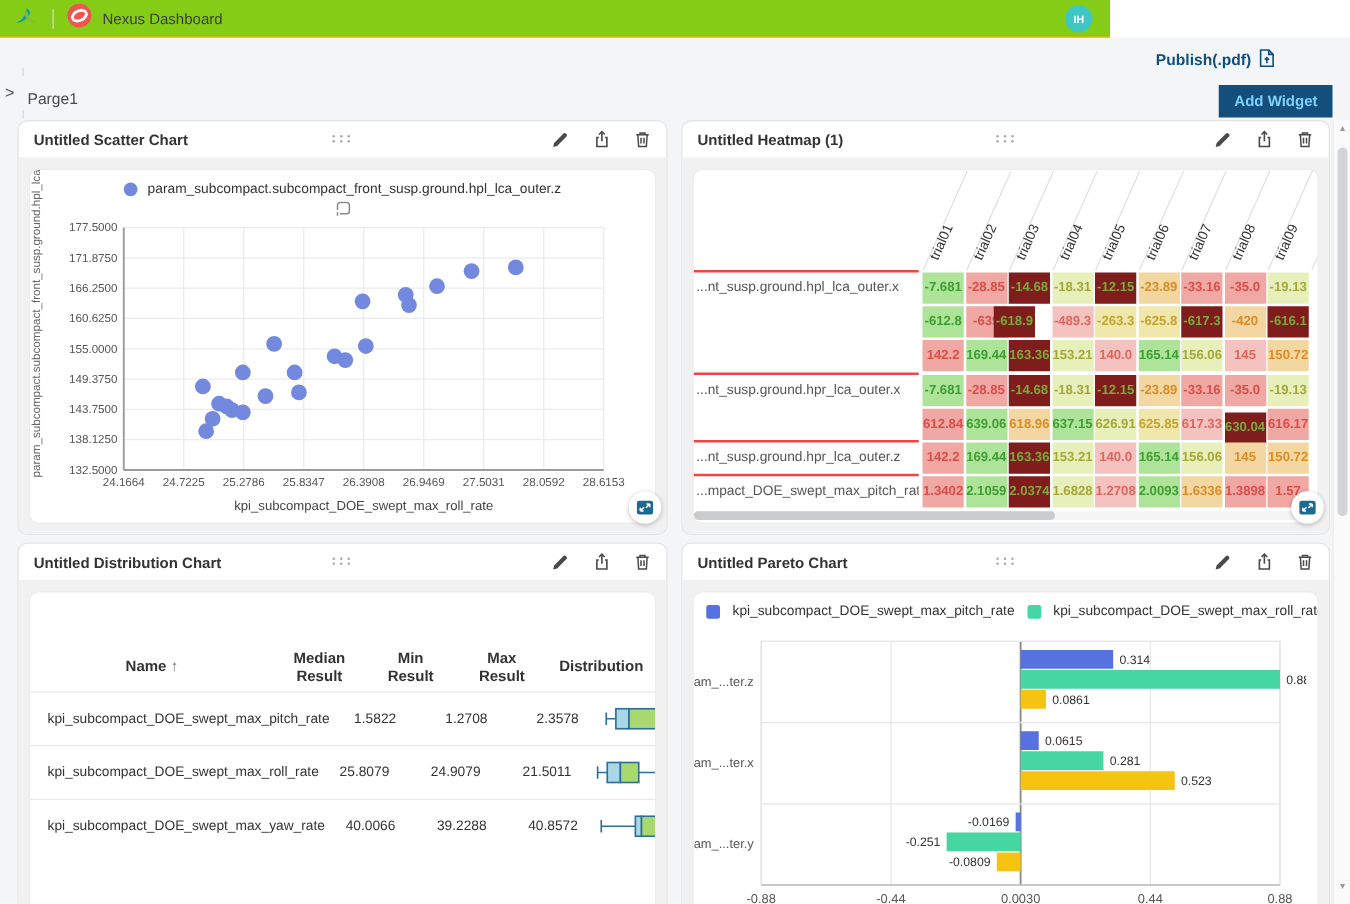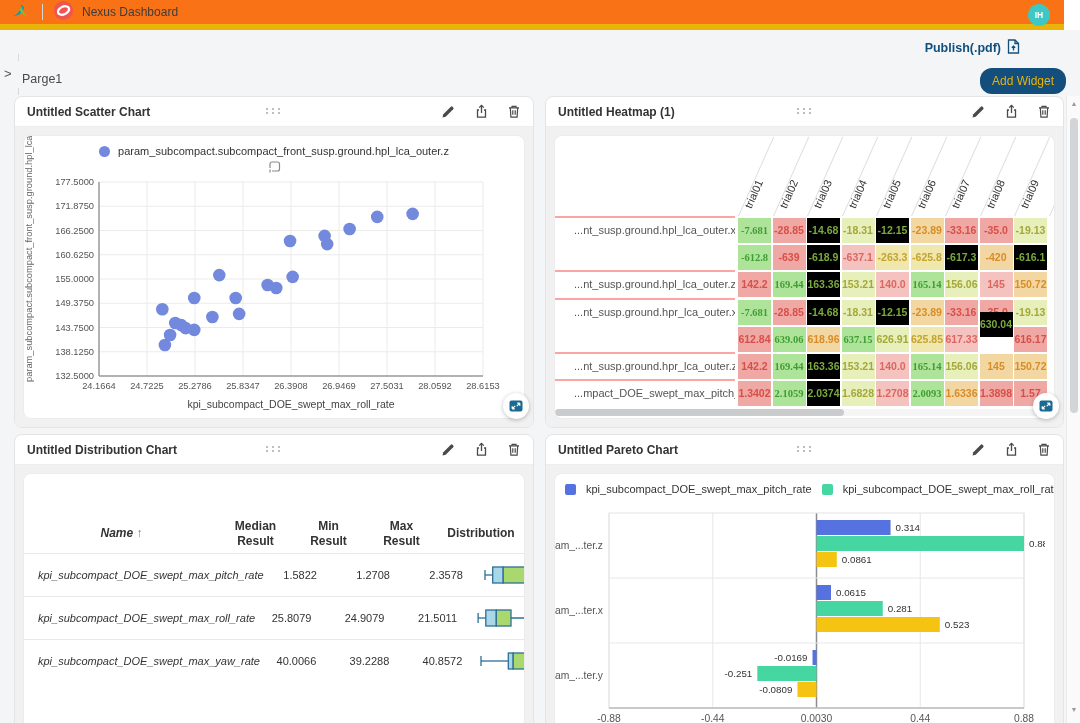--- a/index.html
+++ b/index.html
@@ -1,32 +1,32 @@
 <!DOCTYPE html>
 <html><head>
 <meta charset="utf-8">
 <style>
   * { margin:0; padding:0; box-sizing:border-box; }
   html,body { width:1080px; height:723px; overflow:hidden; background:#fff;
     font-family:"Liberation Sans", sans-serif; }
-  .topbar { position:absolute; left:0; top:0; width:1064px; height:30px; background:#f97316;
-    border-bottom:6px solid #eab308; display:flex; align-items:center; padding:0 10px; z-index:30;}
+  .topbar { position:absolute; left:0; top:0; width:888px; height:30px; background:#84cc16;
+    border-bottom:1px solid #eab308; display:flex; align-items:center; padding:0 10px; z-index:30;}
   .topbar .divider { width:1px; height:16px; background:#d5d5d5; margin:0 10px; }
   .brand-name { font-size:12px; color:#3c3c3c; margin-left:8px; }
   .avatar { position:absolute; right:14px; top:4px; width:22px; height:22px; border-radius:50%;
     background:#3fc8c3; color:#fff; font-size:8.5px; font-weight:700; display:flex;
     align-items:center; justify-content:center; }
   .page { position:absolute; left:0; top:30px; width:1080px; height:693px; background:#f4f5f6; }
   .publish { position:absolute; right:60px; top:9px; color:#11507d; font-weight:700;
     font-size:12.5px; display:flex; align-items:center; gap:6px; cursor:pointer; }
   .chevron { position:absolute; left:4px; top:36px; color:#555; font-size:13px; }
   .edge-mark { position:absolute; left:18px; width:1px; height:7px; background:#d9d9d9; }
   .breadcrumb { position:absolute; left:22px; top:42px; color:#4a4a4a; font-size:12.5px; }
-  .add-widget { position:absolute; right:14px; top:38px; background:#134e7c; color:#eab308;
-    font-size:12px; font-weight:400; border:none; border-radius:12px; padding:6px 12px; cursor:pointer;}
+  .add-widget { position:absolute; right:14px; top:38px; background:#134e7c; color:#7dd3fc;
+    font-size:12px; font-weight:700; border:none; border-radius:0; padding:6px 12px; cursor:pointer;}
   .widget { position:absolute; background:#fff; border:1px solid #e2e4e6; border-radius:8px; overflow:hidden; }
   .w-scatter { left:14px; top:66px; width:520px; height:332px; }
   .w-heatmap { left:545px; top:66px; width:519px; height:332px; }
   .w-dist    { left:14px; top:404px; width:520px; height:323px; }
   .w-pareto  { left:545px; top:404px; width:519px; height:323px; }
   .w-head { height:30px; display:flex; align-items:center; padding:0 12px;
     border-bottom:1px solid #eeeeee; position:relative; }
   .w-title { font-size:12px; font-weight:700; color:#333; }
   .drag { position:absolute; left:50%; top:11px; transform:translateX(-50%);
     display:grid; grid-template-columns:repeat(3,4px); grid-gap:2px; cursor:grab; }
@@ -44,27 +44,27 @@
   .sc-ylabel { position:absolute; left:0px; top:36px; height:210px; width:14px;
     writing-mode:vertical-rl; transform:rotate(180deg); font-size:9.3px; color:#666;
     text-align:center; white-space:nowrap; }
   
   .hm-line { position:absolute; width:1px; background:#e0e0e0; bottom:0; height:87px;
     transform:rotate(24deg); transform-origin:left bottom; }
   .hm-collab { position:absolute; bottom:6px; font-size:11px; color:#333; white-space:nowrap;
     transform:rotate(-66deg); transform-origin:left bottom; }
   .hm-rows { position:absolute; left:0; top:80px; right:0; bottom:0; background:#fff; }
   .hm-rlabel { position:absolute; left:0; width:180px; height:25px; background:#fff;
-    font-size:11px; color:#555; line-height:25px; padding-left:19px; white-space:nowrap;
-    overflow:hidden; border-top:2px solid #fca5a5;}
+    font-size:11px; color:#555; line-height:25px; padding-left:2px; white-space:nowrap;
+    overflow:hidden; border-top:2px solid #ef4444;}
   .hm-c { position:absolute; width:33px; height:25px; font-size:10.5px; font-weight:700;
     text-align:center; line-height:25px; cursor:pointer; }
-  .c-g  { background:#aee39a; color:#3f9e31;font-family:Liberation Serif, serif; }
+  .c-g  { background:#aee39a; color:#3f9e31; }
   .c-lg { background:#cdecb2; color:#7fae3d;} 
-  .c-lg { background:#000000; color:#7aa93d; }
+  .c-lg { background:#7f1d1d; color:#7aa93d; }
   .c-py { background:#e7efbb; color:#a4a839; }
   .c-y  { background:#f0e7ad; color:#c4a32f; }
   .c-o  { background:#f3d7a2; color:#d88d28; }
   .c-r  { background:#efa8a3; color:#d84f4a; }
   .c-pr { background:#f4c3bf; color:#dd6660; }
   .hscroll { position:absolute; height:7px; background:#f5f5f6; border-radius:4px; }
   .hscroll .thumb { position:absolute; left:0; top:0; height:7px; background:#c9cbcd; border-radius:4px; }
   .expand-btn { position:absolute; right:4px; bottom:8px; width:26px; height:26px; border-radius:50%;
     background:#fff; box-shadow:0 1px 4px rgba(0,0,0,.25); display:flex; align-items:center;
     justify-content:center; cursor:pointer; z-index:5; }
@@ -72,21 +72,21 @@
   .d-toolbar { display:flex; align-items:center; padding:10px 0 0 20px; gap:12px; }
   .d-search { width:152px; height:29px; border:1px solid #ccc; border-radius:4px;
     font-size:12px; color:#333; padding:0 8px; }
   .d-search::placeholder { color:#aaa; }
   .d-search-btn { width:28px; height:29px; margin-left:-2px; border:1.5px solid #2f93a8;
     background:#fff; border-radius:6px; display:flex; align-items:center; justify-content:center; cursor:pointer;}
   .d-table { position:absolute; left:0; top:40px; right:0; }
   .d-hrow,.d-row { display:flex; align-items:center; }
   .d-hrow { height:39px; }
   .d-row { height:43px; border-top:1px solid #e9e9e9; }
-  .d-c0 { flex:0 0 195px; padding-left:14px; font-size:11px; color:#333;font-style:italic; }
+  .d-c0 { flex:0 0 195px; padding-left:14px; font-size:11px; color:#333; }
   .d-c1,.d-c2,.d-c3 { flex:0 0 73px; text-align:center; font-size:11px; color:#333; }
   .d-c4 { flex:1; display:flex; justify-content:center; }
   .d-hrow .hcell { font-weight:700; font-size:12px; color:#333; line-height:1.25;
     text-align:center; padding-left:0; }
   .sort-arrow { color:#777; font-weight:400; }
   
   .p-legend { display:flex; align-items:center; padding:9px 8px 0 10px; gap:10px; }
   .p-sq { width:11px; height:11px; border-radius:2px; flex:0 0 11px; }
   .p-legend span.lbl { font-size:11px; color:#333; white-space:nowrap; }
   
@@ -305,28 +305,27 @@
             <div class="hm-c c-r" style="left:217.5px;top:2px">-28.85</div>
             <div class="hm-c c-lg" style="left:252px;top:2px">-14.68</div>
             <div class="hm-c c-py" style="left:286.5px;top:2px">-18.31</div>
             <div class="hm-c c-lg" style="left:321px;top:2px">-12.15</div>
             <div class="hm-c c-o" style="left:355.5px;top:2px">-23.89</div>
             <div class="hm-c c-r" style="left:390px;top:2px">-33.16</div>
             <div class="hm-c c-r" style="left:424.5px;top:2px">-35.0</div>
             <div class="hm-c c-py" style="left:459px;top:2px">-19.13</div>
             <div class="hm-c c-g" style="left:183px;top:29.2px">-612.8</div>
             <div class="hm-c c-r" style="left:217.5px;top:29.2px">-639</div>
-            <div class="hm-c c-lg" style="left:252px;top:29.2px">-618.9</div>
-            <div class="hm-c c-pr" style="left:286.5px;top:29.2px">-637.1</div>
+            <div class="hm-c c-lg" style="left:240px;top:29.2px">-618.9</div>
+            <div class="hm-c c-pr" style="left:286.5px;top:29.2px">-489.3</div>
             <div class="hm-c c-y" style="left:321px;top:29.2px">-263.3</div>
             <div class="hm-c c-y" style="left:355.5px;top:29.2px">-625.8</div>
             <div class="hm-c c-lg" style="left:390px;top:29.2px">-617.3</div>
             <div class="hm-c c-o" style="left:424.5px;top:29.2px">-420</div>
             <div class="hm-c c-lg" style="left:459px;top:29.2px">-616.1</div>
-            <div class="hm-rlabel" style="top:54.4px">...nt_susp.ground.hpl_lca_outer.z</div>
             <div class="hm-c c-r" style="left:183px;top:56.4px">142.2</div>
             <div class="hm-c c-g" style="left:217.5px;top:56.4px">169.44</div>
             <div class="hm-c c-lg" style="left:252px;top:56.4px">163.36</div>
             <div class="hm-c c-py" style="left:286.5px;top:56.4px">153.21</div>
             <div class="hm-c c-pr" style="left:321px;top:56.4px">140.0</div>
             <div class="hm-c c-g" style="left:355.5px;top:56.4px">165.14</div>
             <div class="hm-c c-py" style="left:390px;top:56.4px">156.06</div>
             <div class="hm-c c-pr" style="left:424.5px;top:56.4px">145</div>
             <div class="hm-c c-o" style="left:459px;top:56.4px">150.72</div>
             <div class="hm-rlabel" style="top:81.6px">...nt_susp.ground.hpr_lca_outer.x</div>
@@ -339,21 +338,21 @@
             <div class="hm-c c-r" style="left:390px;top:83.6px">-33.16</div>
             <div class="hm-c c-r" style="left:424.5px;top:83.6px">-35.0</div>
             <div class="hm-c c-py" style="left:459px;top:83.6px">-19.13</div>
             <div class="hm-c c-r" style="left:183px;top:110.8px">612.84</div>
             <div class="hm-c c-g" style="left:217.5px;top:110.8px">639.06</div>
             <div class="hm-c c-o" style="left:252px;top:110.8px">618.96</div>
             <div class="hm-c c-g" style="left:286.5px;top:110.8px">637.15</div>
             <div class="hm-c c-py" style="left:321px;top:110.8px">626.91</div>
             <div class="hm-c c-y" style="left:355.5px;top:110.8px">625.85</div>
             <div class="hm-c c-pr" style="left:390px;top:110.8px">617.33</div>
-            <div class="hm-c c-lg" style="left:424.5px;top:96px">630.04</div>
+            <div class="hm-c c-lg" style="left:424.5px;top:114px">630.04</div>
             <div class="hm-c c-r" style="left:459px;top:110.8px">616.17</div>
             <div class="hm-rlabel" style="top:136px">...nt_susp.ground.hpr_lca_outer.z</div>
             <div class="hm-c c-r" style="left:183px;top:138px">142.2</div>
             <div class="hm-c c-g" style="left:217.5px;top:138px">169.44</div>
             <div class="hm-c c-lg" style="left:252px;top:138px">163.36</div>
             <div class="hm-c c-py" style="left:286.5px;top:138px">153.21</div>
             <div class="hm-c c-pr" style="left:321px;top:138px">140.0</div>
             <div class="hm-c c-g" style="left:355.5px;top:138px">165.14</div>
             <div class="hm-c c-py" style="left:390px;top:138px">156.06</div>
             <div class="hm-c c-o" style="left:424.5px;top:138px">145</div>

